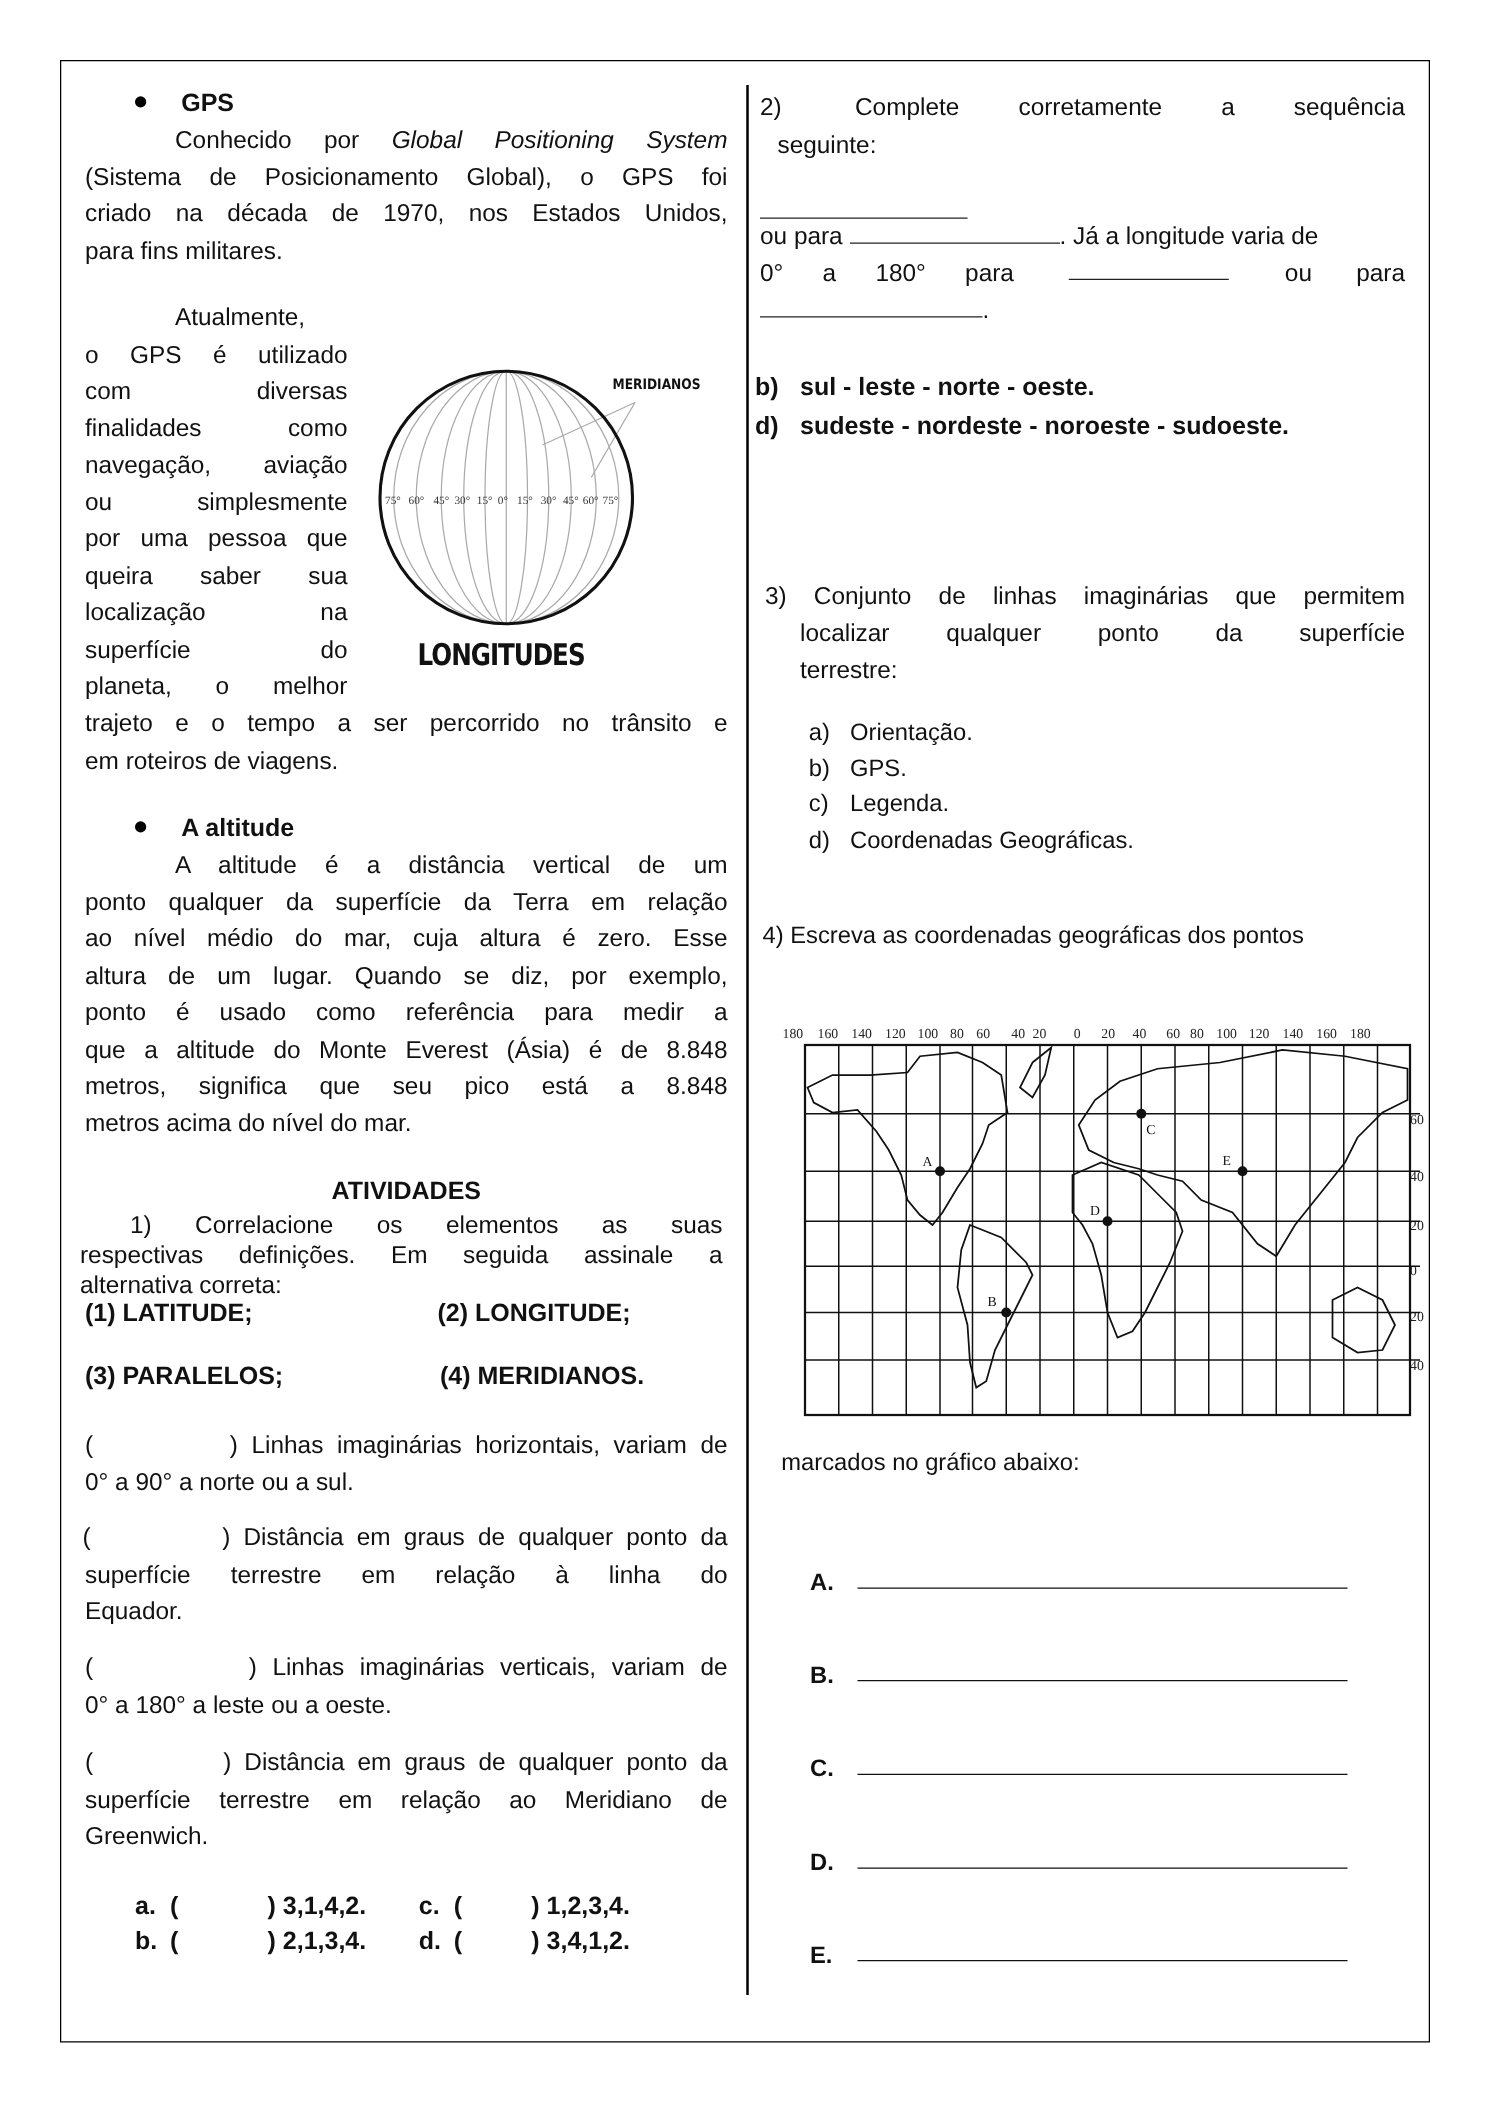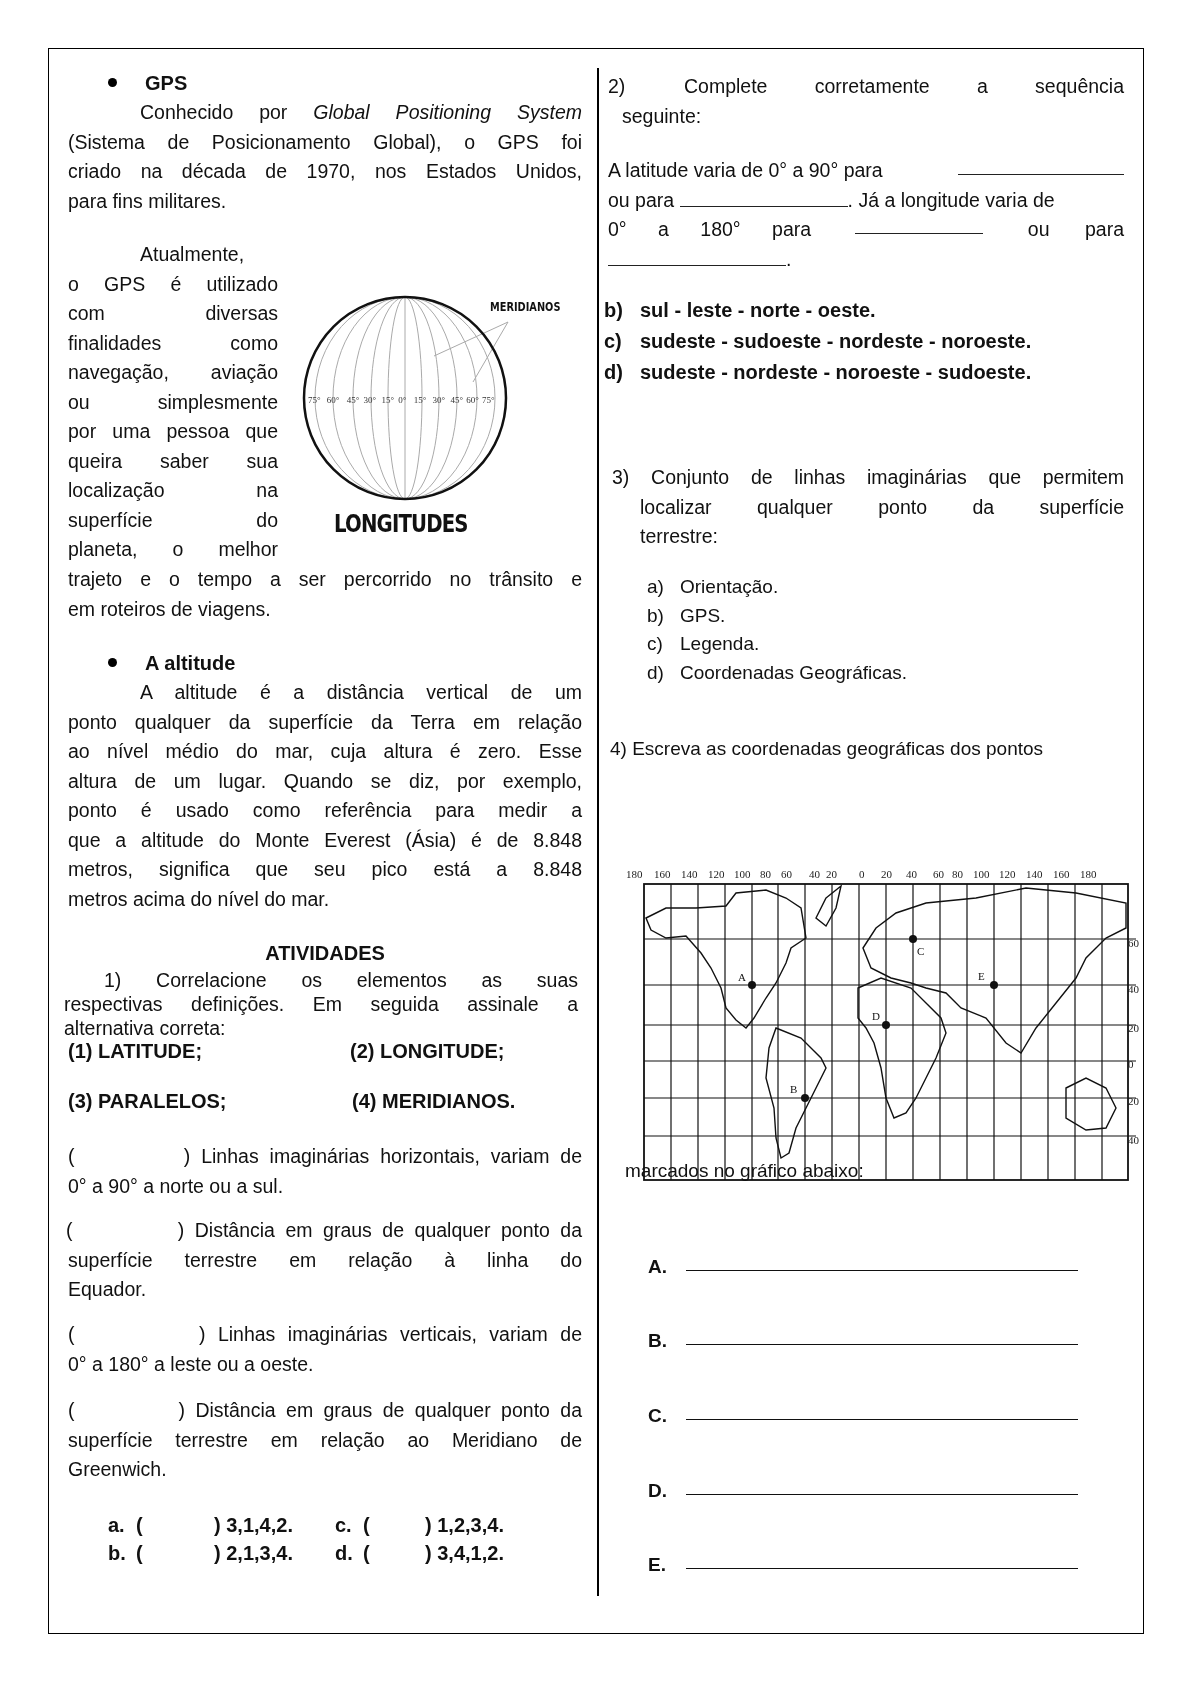--- a/index.html
+++ b/index.html
@@ -157,57 +157,55 @@
 <div class="abs t" style="left:608px;top:72px;width:516px;">
   <div style="display:flex;justify-content:space-between;">
     <span>2)</span>
     <span class="jl" style="flex:0 0 440px;">Complete corretamente a sequência</span>
   </div>
   <div style="padding-left:14px;">seguinte:</div>
 </div>
 
 <div class="abs t" style="left:608px;top:156px;width:516px;">
   <div style="display:flex;justify-content:space-between;">
-    <span>A latitude varia de 0° a 90° para</span>
     <span class="blank" style="width:166px;"></span>
   </div>
   <div>
     <span>ou para</span>
     <span class="blank" style="width:168px;"></span><span>. Já a longitude varia de</span>
   </div>
   <div style="display:flex;justify-content:space-between;">
     <span style="word-spacing:26px;">0° a 180° para</span>
     <span class="blank" style="width:128px;margin-left:30px;"></span>
     <span style="word-spacing:30px;margin-left:30px;">ou para</span>
   </div>
   <div><span class="blank" style="width:178px;"></span><span>.</span></div>
 </div>
 
 <div class="abs" style="left:604px;top:295px;">
   <div class="opt"><span style="display:inline-block;width:36px;">b)</span><span>sul - leste - norte - oeste.</span></div>
-  <div class="opt"><span style="display:inline-block;width:36px;">c)</span><span>sudeste - sudoeste - nordeste - noroeste.</span></div>
   <div class="opt"><span style="display:inline-block;width:36px;">d)</span><span>sudeste - nordeste - noroeste - sudoeste.</span></div>
 </div>
 
 <div class="abs t" style="left:612px;top:463px;width:512px;">
   <div class="jl">3) Conjunto de linhas imaginárias que permitem</div>
   <div class="jl" style="padding-left:28px;">localizar qualquer ponto da superfície</div>
   <div style="padding-left:28px;">terrestre:</div>
 </div>
 
 <div class="abs" style="left:647px;top:573px;font-size:19px;font-weight:normal;line-height:28.5px;">
   <div><span style="display:inline-block;width:33px;">a)</span><span>Orientação.</span></div>
   <div><span style="display:inline-block;width:33px;">b)</span><span>GPS.</span></div>
   <div><span style="display:inline-block;width:33px;">c)</span><span>Legenda.</span></div>
   <div><span style="display:inline-block;width:33px;">d)</span><span>Coordenadas Geográficas.</span></div>
 </div>
 
 <div class="abs" style="left:610px;top:738px;font-size:19px;">4) Escreva as coordenadas geográficas dos pontos</div>
 
-<div class="abs" style="left:626px;top:820px;width:514px;height:320px;margin-top:48px;">
+<div class="abs" style="left:626px;top:820px;width:514px;height:320px;">
   <svg width="514" height="320" viewBox="0 0 514 320">
     <g font-size="11" fill="#222">
       <text x="0" y="10">180</text>
       <text x="28" y="10">160</text>
       <text x="55" y="10">140</text>
       <text x="82" y="10">120</text>
       <text x="108" y="10">100</text>
       <text x="134" y="10">80</text>
       <text x="155" y="10">60</text>
       <text x="183" y="10">40</text>

